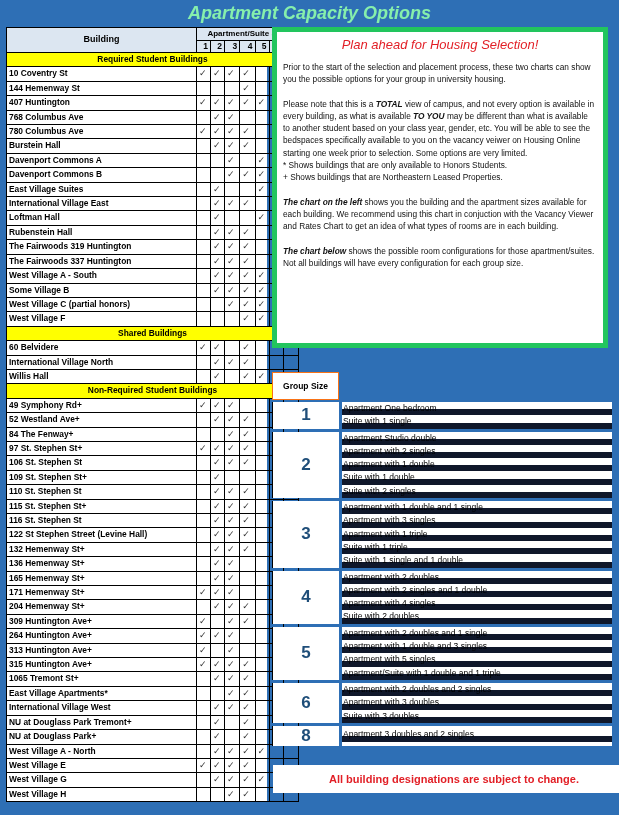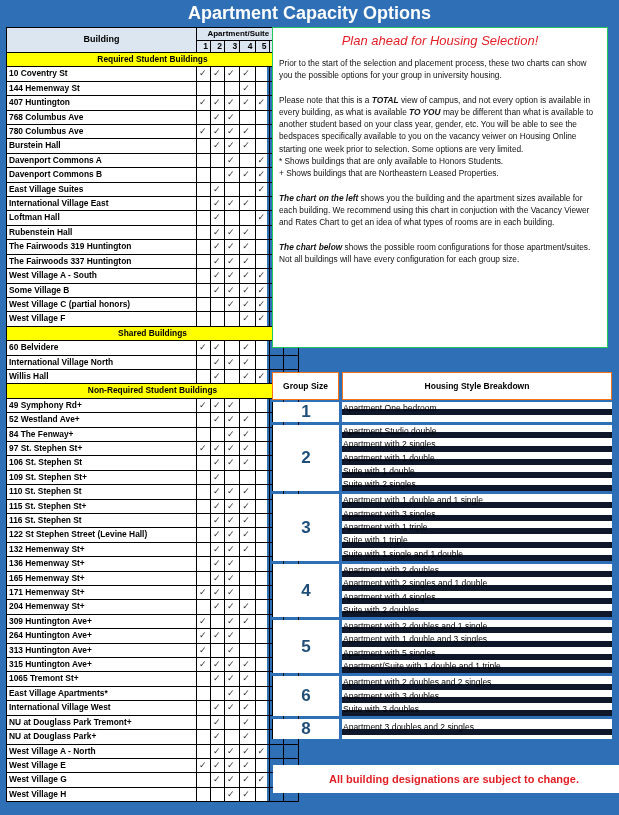--- a/index.html
+++ b/index.html
@@ -1,32 +1,32 @@
 <!DOCTYPE html>
 <html><head>
 <meta charset="utf-8">
 <style>
   html, body { margin:0; padding:0; }
   body { width:619px; height:815px; background:#2e6fb5; position:relative; overflow:hidden;
          font-family:"Liberation Sans", sans-serif; }
   .title { position:absolute; left:0; top:0; width:619px; height:26px; line-height:26px; text-align:center;
-           color:#ffffff; font-weight:bold; font-size:18px; }
+           color:#86efac; font-weight:bold; font-size:18px;font-style:italic; }
   
   .left { position:absolute; left:6px; top:27px; width:261px; background:#fff; }
   table.bt { border-collapse:collapse; width:293px; table-layout:fixed; }
   table.bt td, table.bt th { border:1px solid #000; padding:0; font-size:8.4px; height:13.4px; line-height:13.4px; }
   table.bt th { background:#dce6f1; font-weight:bold; }
   table.bt .hdr-build { font-size:9px; }
   table.bt .hsize { font-size:8px; height:12px; line-height:12px; }
   table.bt .hnum { font-size:8.5px; height:11px; line-height:11px; text-align:right; padding-right:2px;}
   table.bt .sec td { background:#ffff00; text-align:center; font-weight:bold; font-size:8.4px; }
   table.bt td.name { font-weight:bold; padding-left:2px; white-space:nowrap; overflow:hidden; }
   table.bt td.c { text-align:left; padding-left:2px; color:#333; font-size:9px; }
   
-  .info { position:absolute; left:272px; top:27px; width:336px; height:321px; background:#fff; border:1px solid #22c55e;
+  .info { position:absolute; left:272px; top:27px; width:336px; height:321px; background:#fff; border:5px solid #22c55e;
           box-sizing:border-box; padding:4px 6px; font-size:8.3px; line-height:12.3px; color:#111; }
   .info .plan { color:#e21f26; font-style:italic; font-size:13px; text-align:center; margin:1px 0 8px; line-height:16px; }
   .info p { margin:0 0 12px; }
   .info b { font-weight:bold;font-style:italic; }
   
   .grp { position:absolute; left:272px; top:372px; width:340px; }
   .ghead { display:flex; height:28px; margin-bottom:2px; }
   .ghead div { background:#fff; border:1px solid #f97316; box-sizing:border-box; font-weight:bold; font-size:8.5px;
                display:flex; align-items:center; justify-content:center; }
   .gsize-col { width:67px; margin-right:3px; }
@@ -581,27 +581,27 @@
   <p style="margin-bottom:0"><span>Please note that this is a </span><b>TOTAL</b><span> view of campus, and not every option is available in every building, as what is available </span><b>TO YOU</b><span> may be different than what is available to another student based on your class year, gender, etc. You will be able to see the bedspaces specifically available to you on the vacancy veiwer on Housing Online starting one week prior to selection. Some options are very limited.</span></p>
   <div>* Shows buildings that are only available to Honors Students.</div>
   <div style="margin-bottom:12px">+ Shows buildings that are Northeastern Leased Properties.</div>
   <p><b>The chart on the left</b><span> shows you the building and the apartment sizes available for each building. We recommend using this chart in conjuction with the Vacancy Viewer and Rates Chart to get an idea of what types of rooms are in each building.</span></p>
   <p><b>The chart below</b><span> shows the possible room configurations for those apartment/suites. Not all buildings will have every configuration for each group size.</span></p>
 </div>
 
 <div class="grp">
   <div class="ghead">
     <div class="gsize-col">Group Size</div>
-    <div class="gstyle-col">Housing Style Breakdown</div>
   </div>
   <div id="grp-body">
       <div class="grow">
         <div class="gnum">1</div>
         <div class="glist">
           <div>Apartment One bedroom</div>
+          <div>Suite with 1 single</div>
         </div>
       </div>
       <div class="grow">
         <div class="gnum">2</div>
         <div class="glist">
           <div>Apartment Studio double</div>
           <div>Apartment with 2 singles</div>
           <div>Apartment with 1 double</div>
           <div>Suite with 1 double</div>
           <div>Suite with 2 singles</div>

